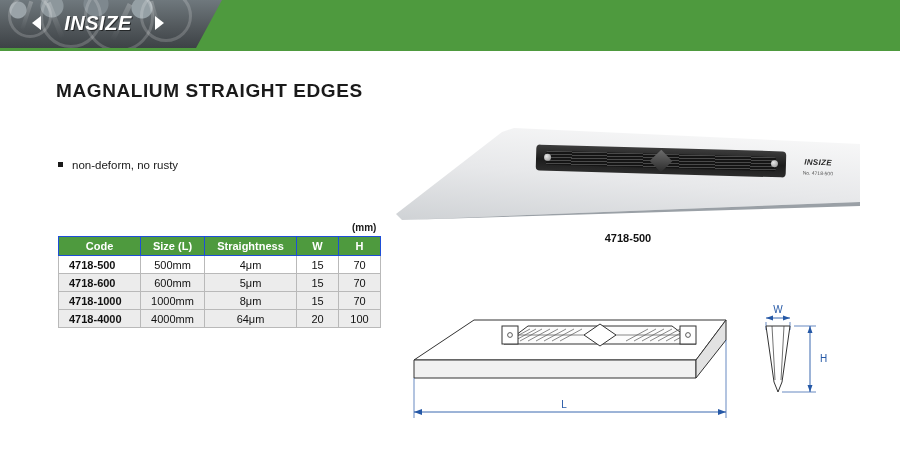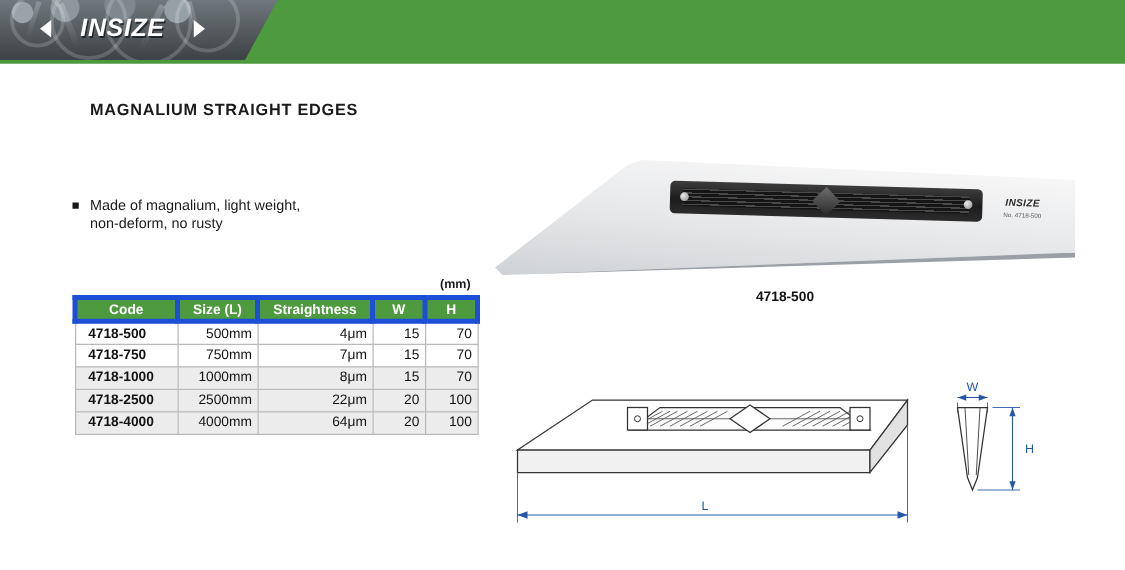--- a/index.html
+++ b/index.html
@@ -88,22 +88,22 @@
   #header-rule {
     position: absolute;
     left: 0; top: 48px;
     width: 900px; height: 3px;
     background: #4e9a3e;
   }
 
   
   #page-title {
     position: absolute;
-    left: 72px; top: 80px;
-    font-size: 13px;
+    left: 56px; top: 80px;
+    font-size: 19px;
     font-weight: bold;
     letter-spacing: 0.6px;
     color: #1a1a1a;
   }
 
   
   #features {
     position: absolute;
     left: 58px; top: 158px;
     width: 300px;
@@ -135,28 +135,28 @@
     left: 58px; top: 236px;
     border-collapse: collapse;
     font-size: 11px;
   }
   #spec-table th {
     background: #4e9a3e;
     color: #ffffff;
     font-weight: bold;
     font-size: 11px;
     height: 19px;
-    border: 4px solid #1d4ed8;
+    border: 1px solid #1d4ed8;
     text-align: center;
     padding: 0 4px;
   }
   #spec-table td {
     height: 18px;
     border: 1px solid #b9b9b9;
-    text-align: right;
+    text-align: center;
     color: #111111;
     padding: 0 4px;
   }
   #spec-table td.code {
     font-weight: bold;
     text-align: left;
     padding-left: 10px;
   }
   #spec-table tr.odd td { background: #ffffff; }
   #spec-table tr.even td { background: #ececec; }
@@ -275,21 +275,20 @@
     <span class="arrow-r"></span>
   </div>
 </div>
 <div id="header-rule"></div>
 
 <div id="page-title">MAGNALIUM STRAIGHT EDGES</div>
 
 <div id="features">
   <div class="feature">
     <span class="bullet"></span>
-    <span>Made of magnalium, light weight,</span>
   </div>
   <div class="feature" style="padding-left:14px;">
     <span>non-deform, no rusty</span>
   </div>
 </div>
 
 <div id="unit-label">(mm)</div>
 
 <table id="spec-table">
   <thead>
@@ -302,40 +301,33 @@
     </tr>
   </thead>
   <tbody>
     <tr class="odd">
       <td class="code">4718-500</td>
       <td>500mm</td>
       <td>4μm</td>
       <td>15</td>
       <td>70</td>
     </tr>
-    <tr class="odd">
-      <td class="code">4718-750</td>
-      <td>750mm</td>
-      <td>7μm</td>
+    <tr class="even">
+      <td class="code">4718-600</td>
+      <td>600mm</td>
+      <td>5μm</td>
       <td>15</td>
       <td>70</td>
     </tr>
     <tr class="even">
       <td class="code">4718-1000</td>
       <td>1000mm</td>
       <td>8μm</td>
       <td>15</td>
       <td>70</td>
-    </tr>
-    <tr class="even">
-      <td class="code">4718-2500</td>
-      <td>2500mm</td>
-      <td>22μm</td>
-      <td>20</td>
-      <td>100</td>
     </tr>
     <tr class="even">
       <td class="code">4718-4000</td>
       <td>4000mm</td>
       <td>64μm</td>
       <td>20</td>
       <td>100</td>
     </tr>
   </tbody>
 </table>

